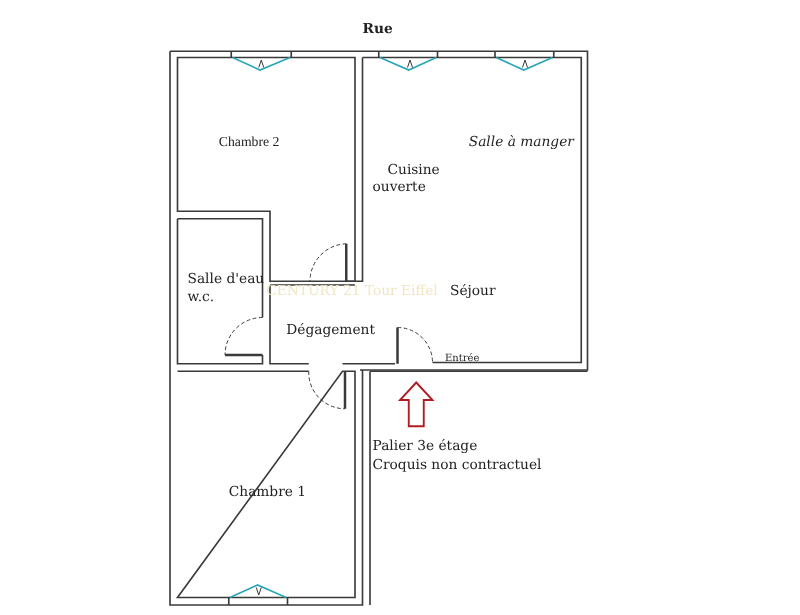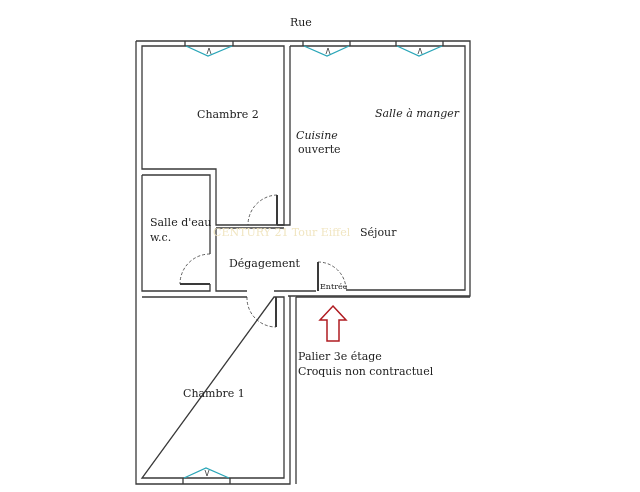--- a/index.html
+++ b/index.html
@@ -1,21 +1,21 @@
 <!DOCTYPE html>
 <html><head>
   <meta charset="utf-8">
   <style>
     html, body { margin: 0; padding: 0; background: #ffffff; }
     body { width: 640px; height: 492px; position: relative; overflow: hidden;
            font-family: "DejaVu Serif", "Liberation Serif", serif; }
     #plan { position: absolute; left: 0; top: 0; }
     .lbl { position: absolute; font-family: "DejaVu Serif", "Liberation Serif", serif;
            font-size: 11px; color: #222; line-height: 15px; white-space: nowrap; }
-    .small { font-size: 8px; }
+    .small { font-size: 8px; padding-left: 36px; }
     .wm { position: absolute; font-family: "DejaVu Serif", "Liberation Serif", serif;
           font-size: 11px; color: #f1e6c2; white-space: nowrap; text-align: right; }
   </style>
 </head>
 <body>
 
 <svg id="plan" width="640" height="492" viewBox="0 0 640 492">
   <g fill="none" stroke="#3a3a3a" stroke-width="1.3">
 
     <path d="M136,41 H470 V296 H288 M136,41 V484 H290 V296"></path>
@@ -61,25 +61,25 @@
     <g>
       <path stroke="#3a3a3a" d="M183,478 V484 M230,478 V484"></path>
       <path stroke="#2aa6b8" d="M184,478 L206,468 L229,478"></path>
       <path stroke="#3a3a3a" stroke-width="0.8" d="M205,470 L207,476 L209,470"></path>
     </g>
   </g>
 
   <path d="M333,306 L346,320 L339,320 L339,341 L327,341 L327,320 L320,320 Z" fill="none" stroke="#b01c22" stroke-width="1.5"></path>
 </svg>
 
-<div class="lbl" style="left:290px;top:15px;">Rue</div>
+<div class="lbl" style="left:290px;top:15px;font-weight:bold;">Rue</div>
 <div class="wm" style="left:213px;top:226px;">CENTURY 21 Tour Eiffel</div>
 
-<div class="lbl" style="left:197px;top:107px;">Chambre 2</div>
-<div class="lbl" style="left:296px;top:128px;font-style:italic;">Cuisine</div>
+<div class="lbl" style="left:175px;top:107px;font-family:Liberation Serif, serif;">Chambre 2</div>
+<div class="lbl" style="left:310px;top:128px;">Cuisine</div>
 <div class="lbl" style="left:298px;top:142px;">ouverte</div>
 <div class="lbl" style="left:375px;top:106px;font-style:italic;">Salle à manger</div>
 <div class="lbl" style="left:150px;top:215px;">Salle d'eau</div>
 <div class="lbl" style="left:150px;top:230px;">w.c.</div>
 <div class="lbl" style="left:360px;top:225px;">Séjour</div>
 <div class="lbl" style="left:229px;top:256px;">Dégagement</div>
 <div class="lbl small" style="left:320px;top:279px;">Entrée</div>
 <div class="lbl" style="left:298px;top:349px;">Palier 3e étage</div>
 <div class="lbl" style="left:298px;top:364px;text-align:center;">Croquis non contractuel</div>
 <div class="lbl" style="left:183px;top:386px;text-align:right;">Chambre 1</div>

